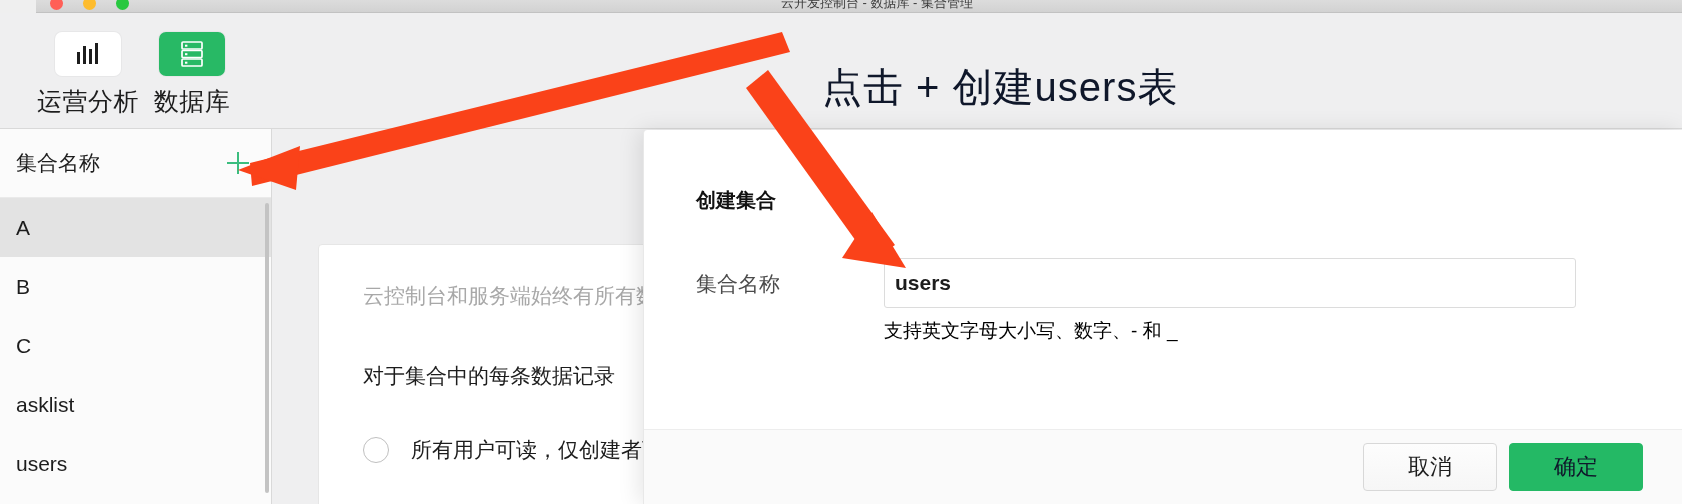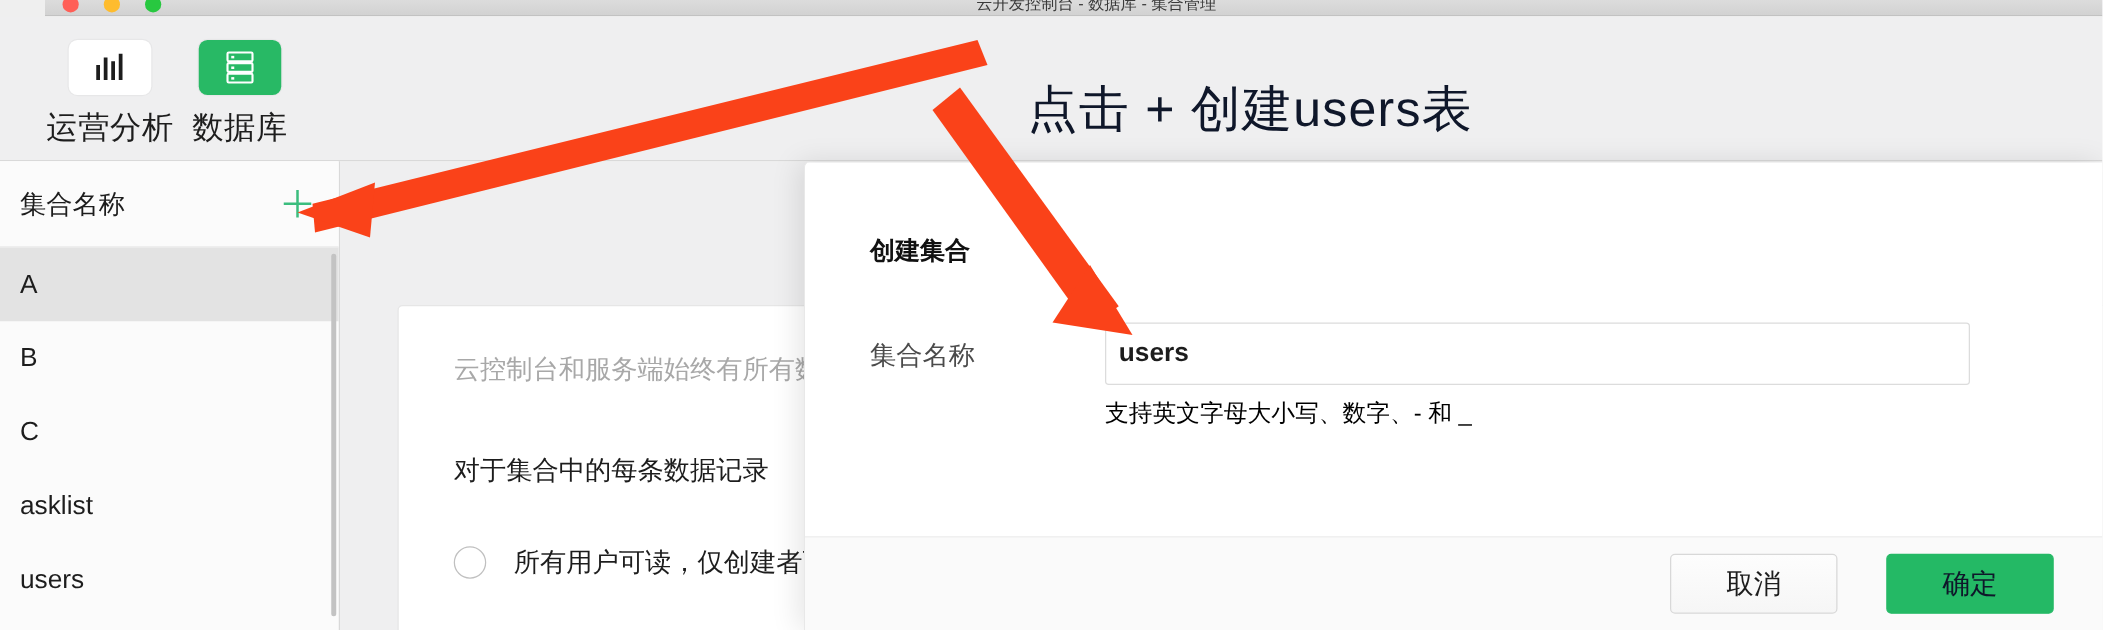--- a/index.html
+++ b/index.html
@@ -296,21 +296,21 @@
     bottom: 0;
     width: 1039px;
     height: 75px;
     background: #fafafa;
     border-top: 1px solid #ededed;
     box-sizing: border-box;
     display: flex;
     align-items: center;
     justify-content: flex-end;
     padding-right: 40px;
-    gap: 39px;
+    gap: 12px;
   }
   .btn {
     height: 48px;
     min-width: 134px;
     border-radius: 4px;
     display: flex;
     align-items: center;
     justify-content: center;
     font-size: 22px;
     cursor: pointer;

